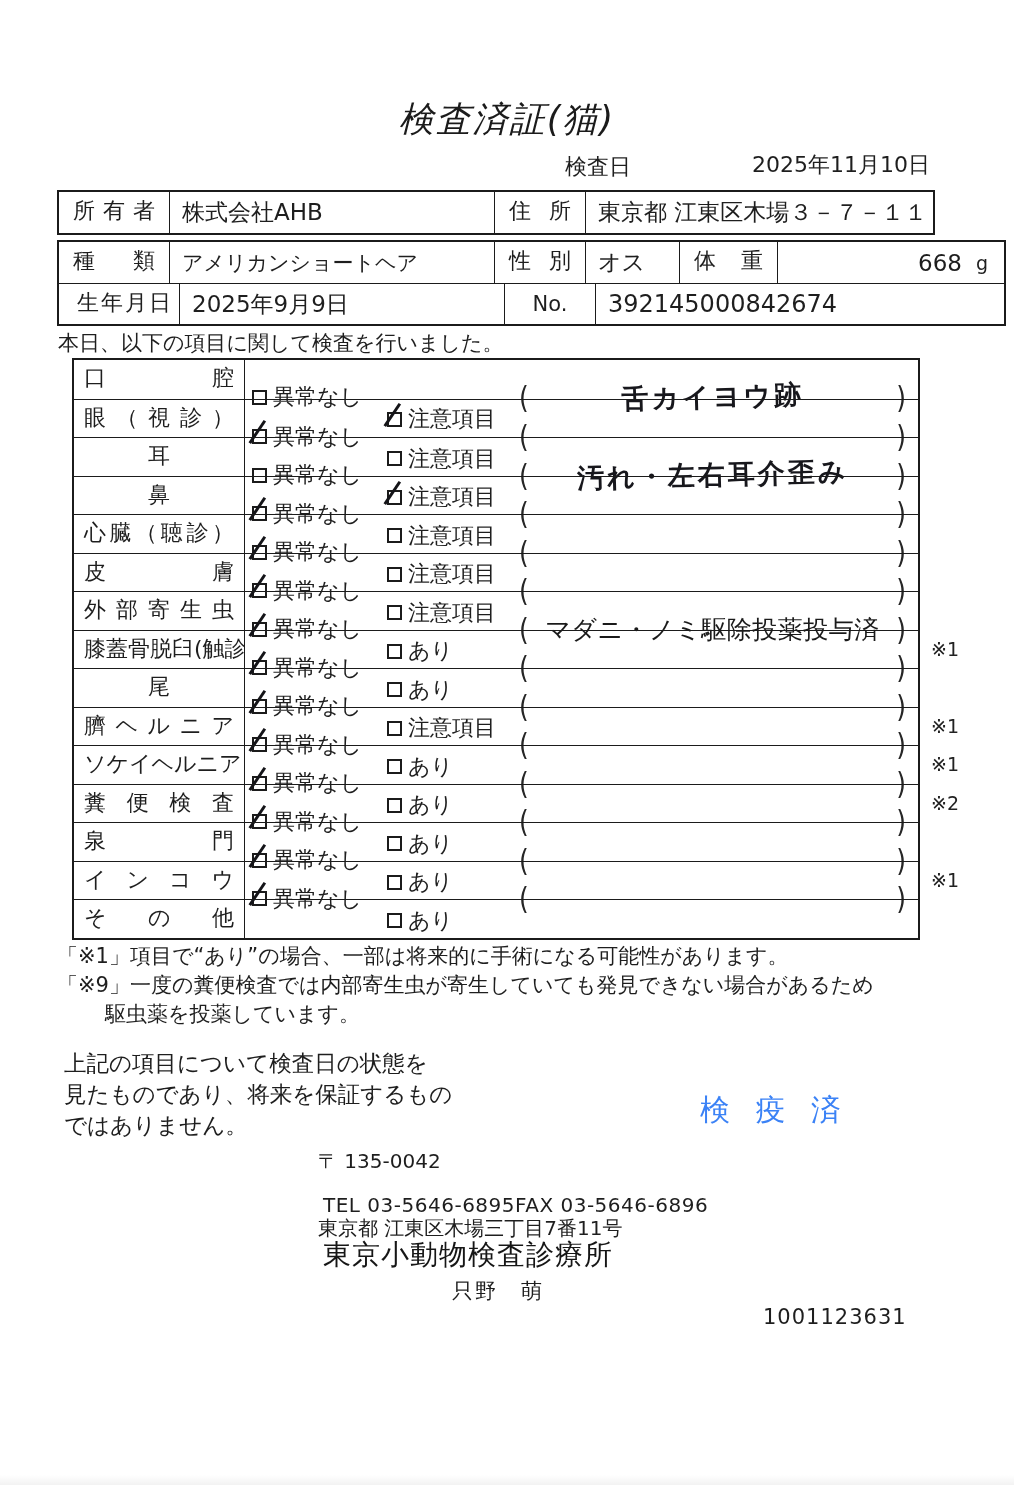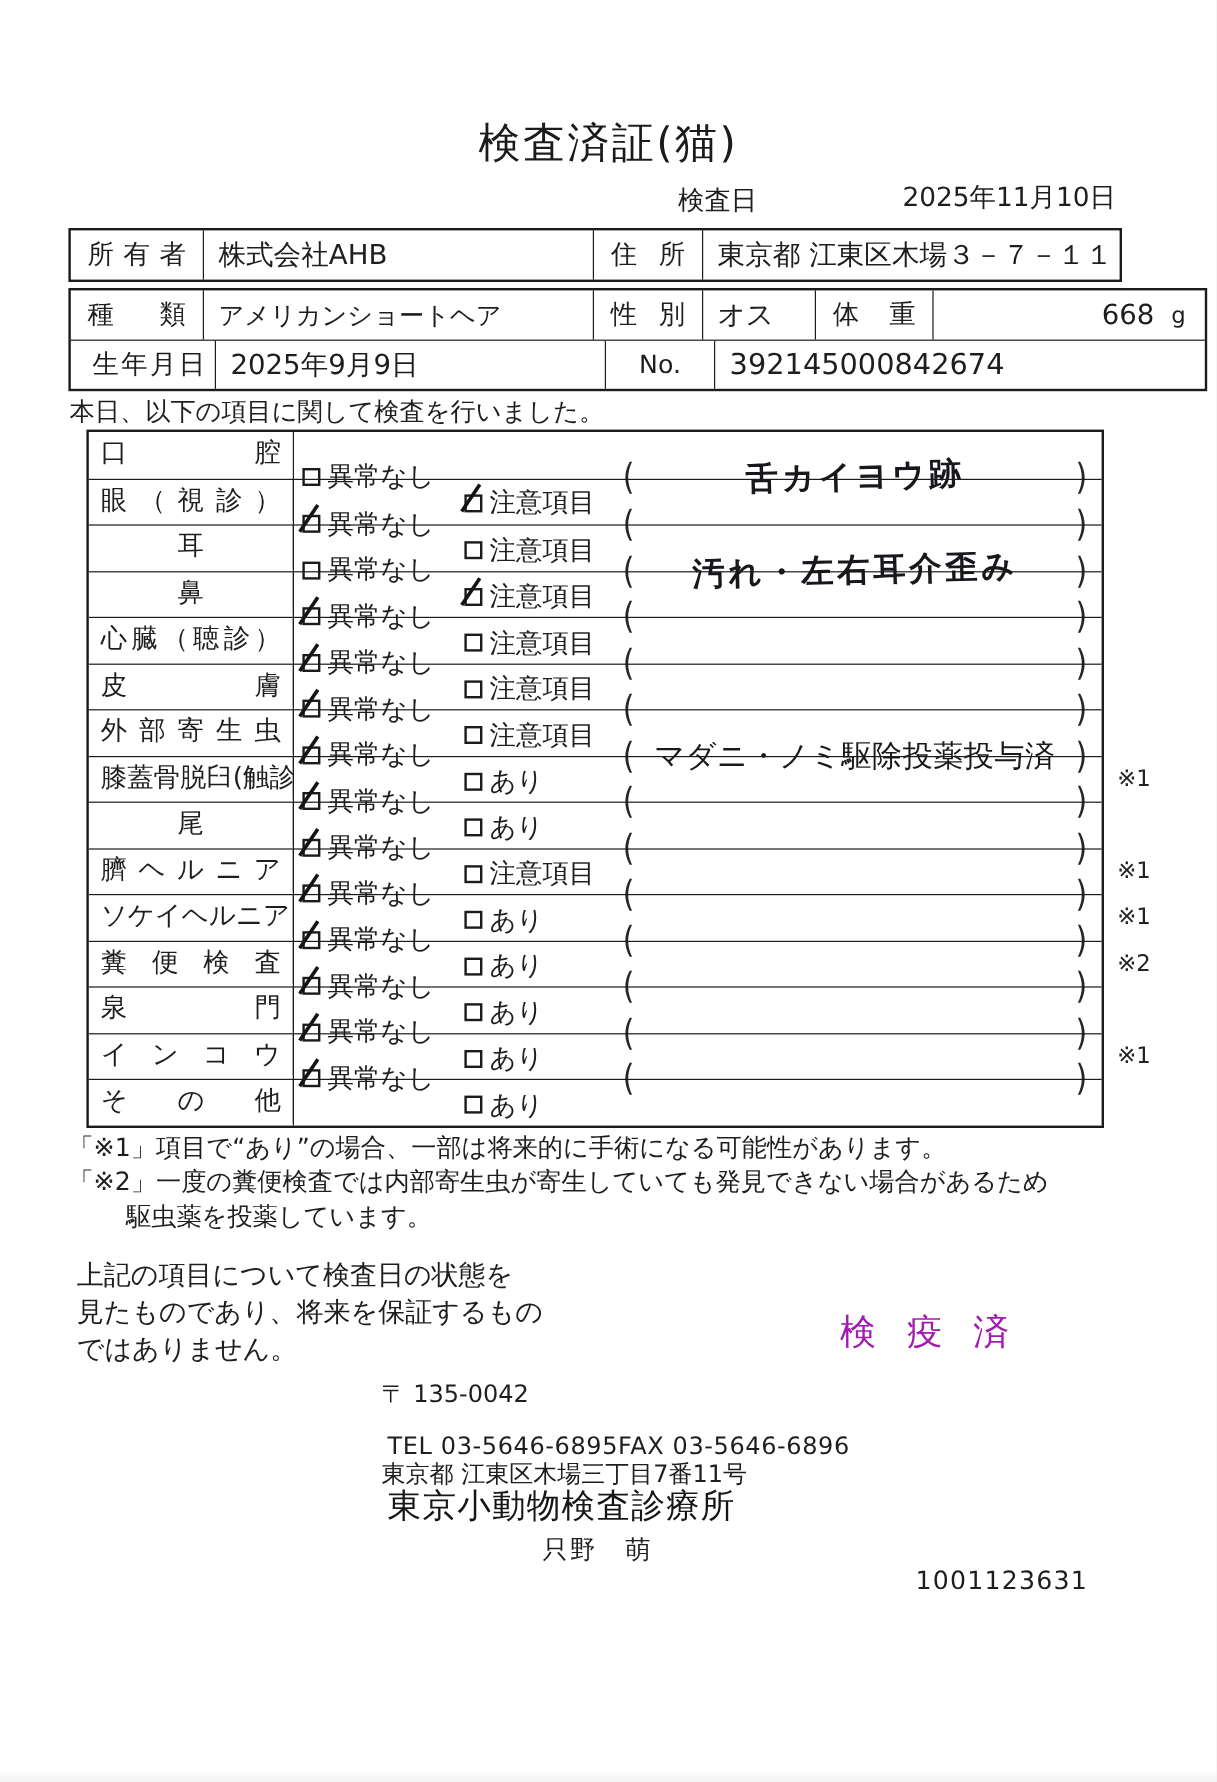--- a/index.html
+++ b/index.html
@@ -10,31 +10,31 @@
     color:#1e1e1e;
   }
   .page::after{
     content:""; position:absolute; left:0; right:0; bottom:0; height:10px;
     background:linear-gradient(to bottom, rgba(0,0,0,0), rgba(0,0,0,0.05));
     pointer-events:none;
   }
   .abs { position:absolute; }
 
   
-  .title { top:96px; left:0; width:100%; text-align:center; font-size:35px; letter-spacing:2px; color:#1b1b1b; }
+  .title { top:96px; left:0; width:100%; text-align:center; font-size:35px; letter-spacing:2px; color:#1b1b1b;font-style:italic; }
   .date-label { top:152px; left:565px; font-size:22px; }
   .date-value { top:150px; left:700px; width:230px; text-align:right; font-size:22px; }
 
   
   .tbl { border:2px solid #1b1b1b; box-sizing:border-box; background:#fff; }
   .trow { display:grid; box-sizing:border-box; }
   .trow + .trow { border-top:1.5px solid #1b1b1b; }
   .cell { box-sizing:border-box; display:flex; align-items:center; font-size:22px; overflow:hidden; white-space:nowrap; }
   .cell + .cell { border-left:1.5px solid #1b1b1b; }
-  .lab { display:block; text-align:justify; text-align-last:justify; padding:0 14px; line-height:41px; }
+  .lab { display:block; text-align:justify; text-align-last:justify; padding:0 14px; line-height:41px;font-family:Liberation Mono, monospace; }
   .labc { justify-content:center; }
   .val { padding-left:12px; font-size:23px; }
   .wval { justify-content:flex-end; padding-right:16px; font-size:23px; }
   .wunit { font-size:19px; margin-left:14px; }
 
   
   .itable { left:72px; top:358px; width:848px; border:2px solid #1b1b1b; box-sizing:border-box; background:#fff; }
   .irow { position:relative; display:grid; grid-template-columns:171px 1fr; height:38.5px; box-sizing:border-box; }
   .irow + .irow { border-top:1.5px solid #1b1b1b; }
   .item { box-sizing:border-box; border-right:1.5px solid #1b1b1b; font-size:22px; line-height:36px; padding:0 10px;
@@ -52,21 +52,21 @@
   .note { flex:1; text-align:center; white-space:nowrap; overflow:visible; }
   .note.printed { font-size:25px; letter-spacing:0.5px; color:#1a1a1a; }
   .note.hand { font-size:27px; font-weight:bold; letter-spacing:3px; color:#17171c; transform:rotate(-1.5deg); }
   .rmark { position:absolute; right:-41px; top:7px; font-size:19px; color:#222; }
 
   
   .intro { top:329px; left:58px; font-size:21px; }
   .footnotes { top:942px; left:57px; font-size:21px; line-height:29px; }
   .fn-indent { margin-left:48px; }
   .disclaimer { top:1048px; left:64px; font-size:22.5px; line-height:31px; }
-  .stamp { top:1090px; left:700px; font-size:30px; letter-spacing:8px; color:#a21caf; }
+  .stamp { top:1090px; left:700px; font-size:30px; letter-spacing:8px; color:#3b82f6; }
   .postal { top:1148px; left:318px; font-size:20px; display:flex; gap:40px;flex-direction:column; }
   .telline { top:1193px; left:323px; font-size:20px; display:flex; letter-spacing:0.5px; }
   .clinic { top:1236px; left:323px; font-size:28px; letter-spacing:1px; color:#161616; }
   .vet { top:1277px; left:452px; font-size:21px; letter-spacing:2px; }
   .serial { top:1305px; left:763px; font-size:21px; letter-spacing:1px; }
 </style>
 </head>
 <body>
 
 <div class="page">
@@ -377,21 +377,21 @@
         <span class="rmark">※1</span>
       </div>
       <div class="irow">
         <div class="item">その他</div>
         <div class="content"></div>
       </div>
     </div>
 
   <div class="abs footnotes">
     <div>「※1」項目で“あり”の場合、一部は将来的に手術になる可能性があります。</div>
-    <div>「※2」一度の糞便検査では内部寄生虫が寄生していても発見できない場合があるため</div>
+    <div>「※9」一度の糞便検査では内部寄生虫が寄生していても発見できない場合があるため</div>
     <div class="fn-indent">駆虫薬を投薬しています。</div>
   </div>
 
   <div class="abs disclaimer">
     <div>上記の項目について検査日の状態を</div>
     <div>見たものであり、将来を保証するもの</div>
     <div>ではありません。</div>
   </div>
 
   <div class="abs stamp">検 疫 済</div>

